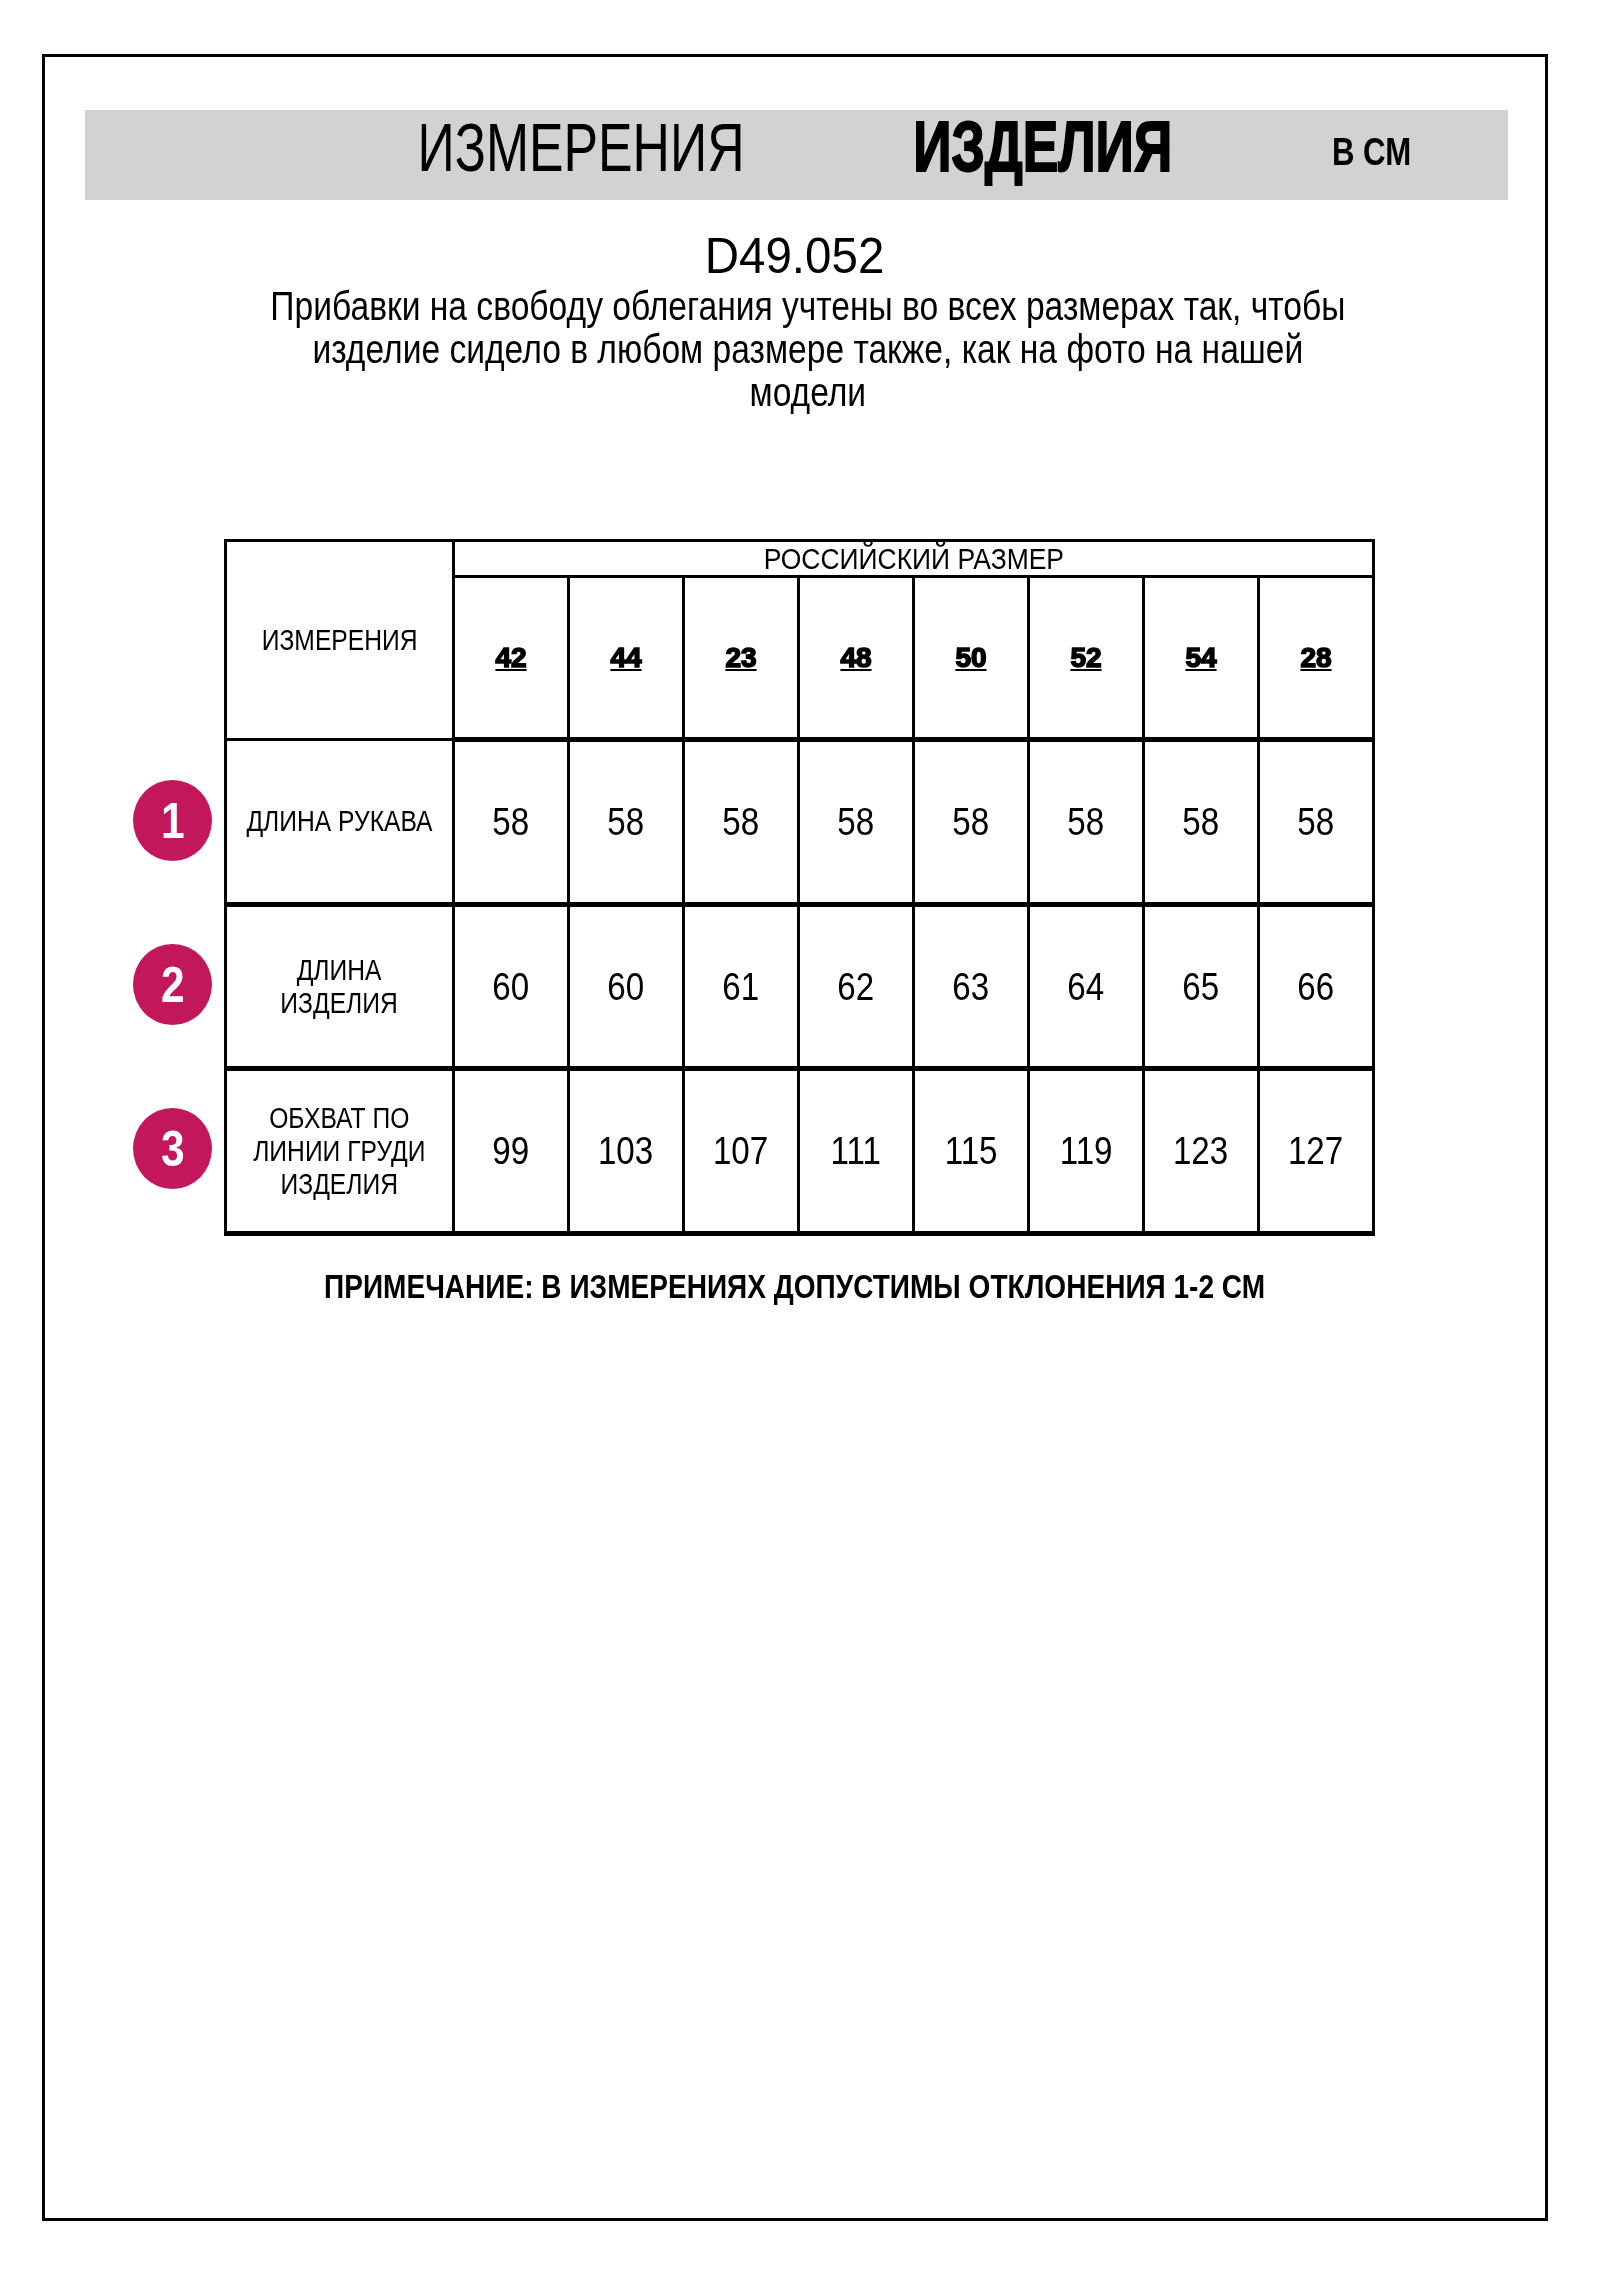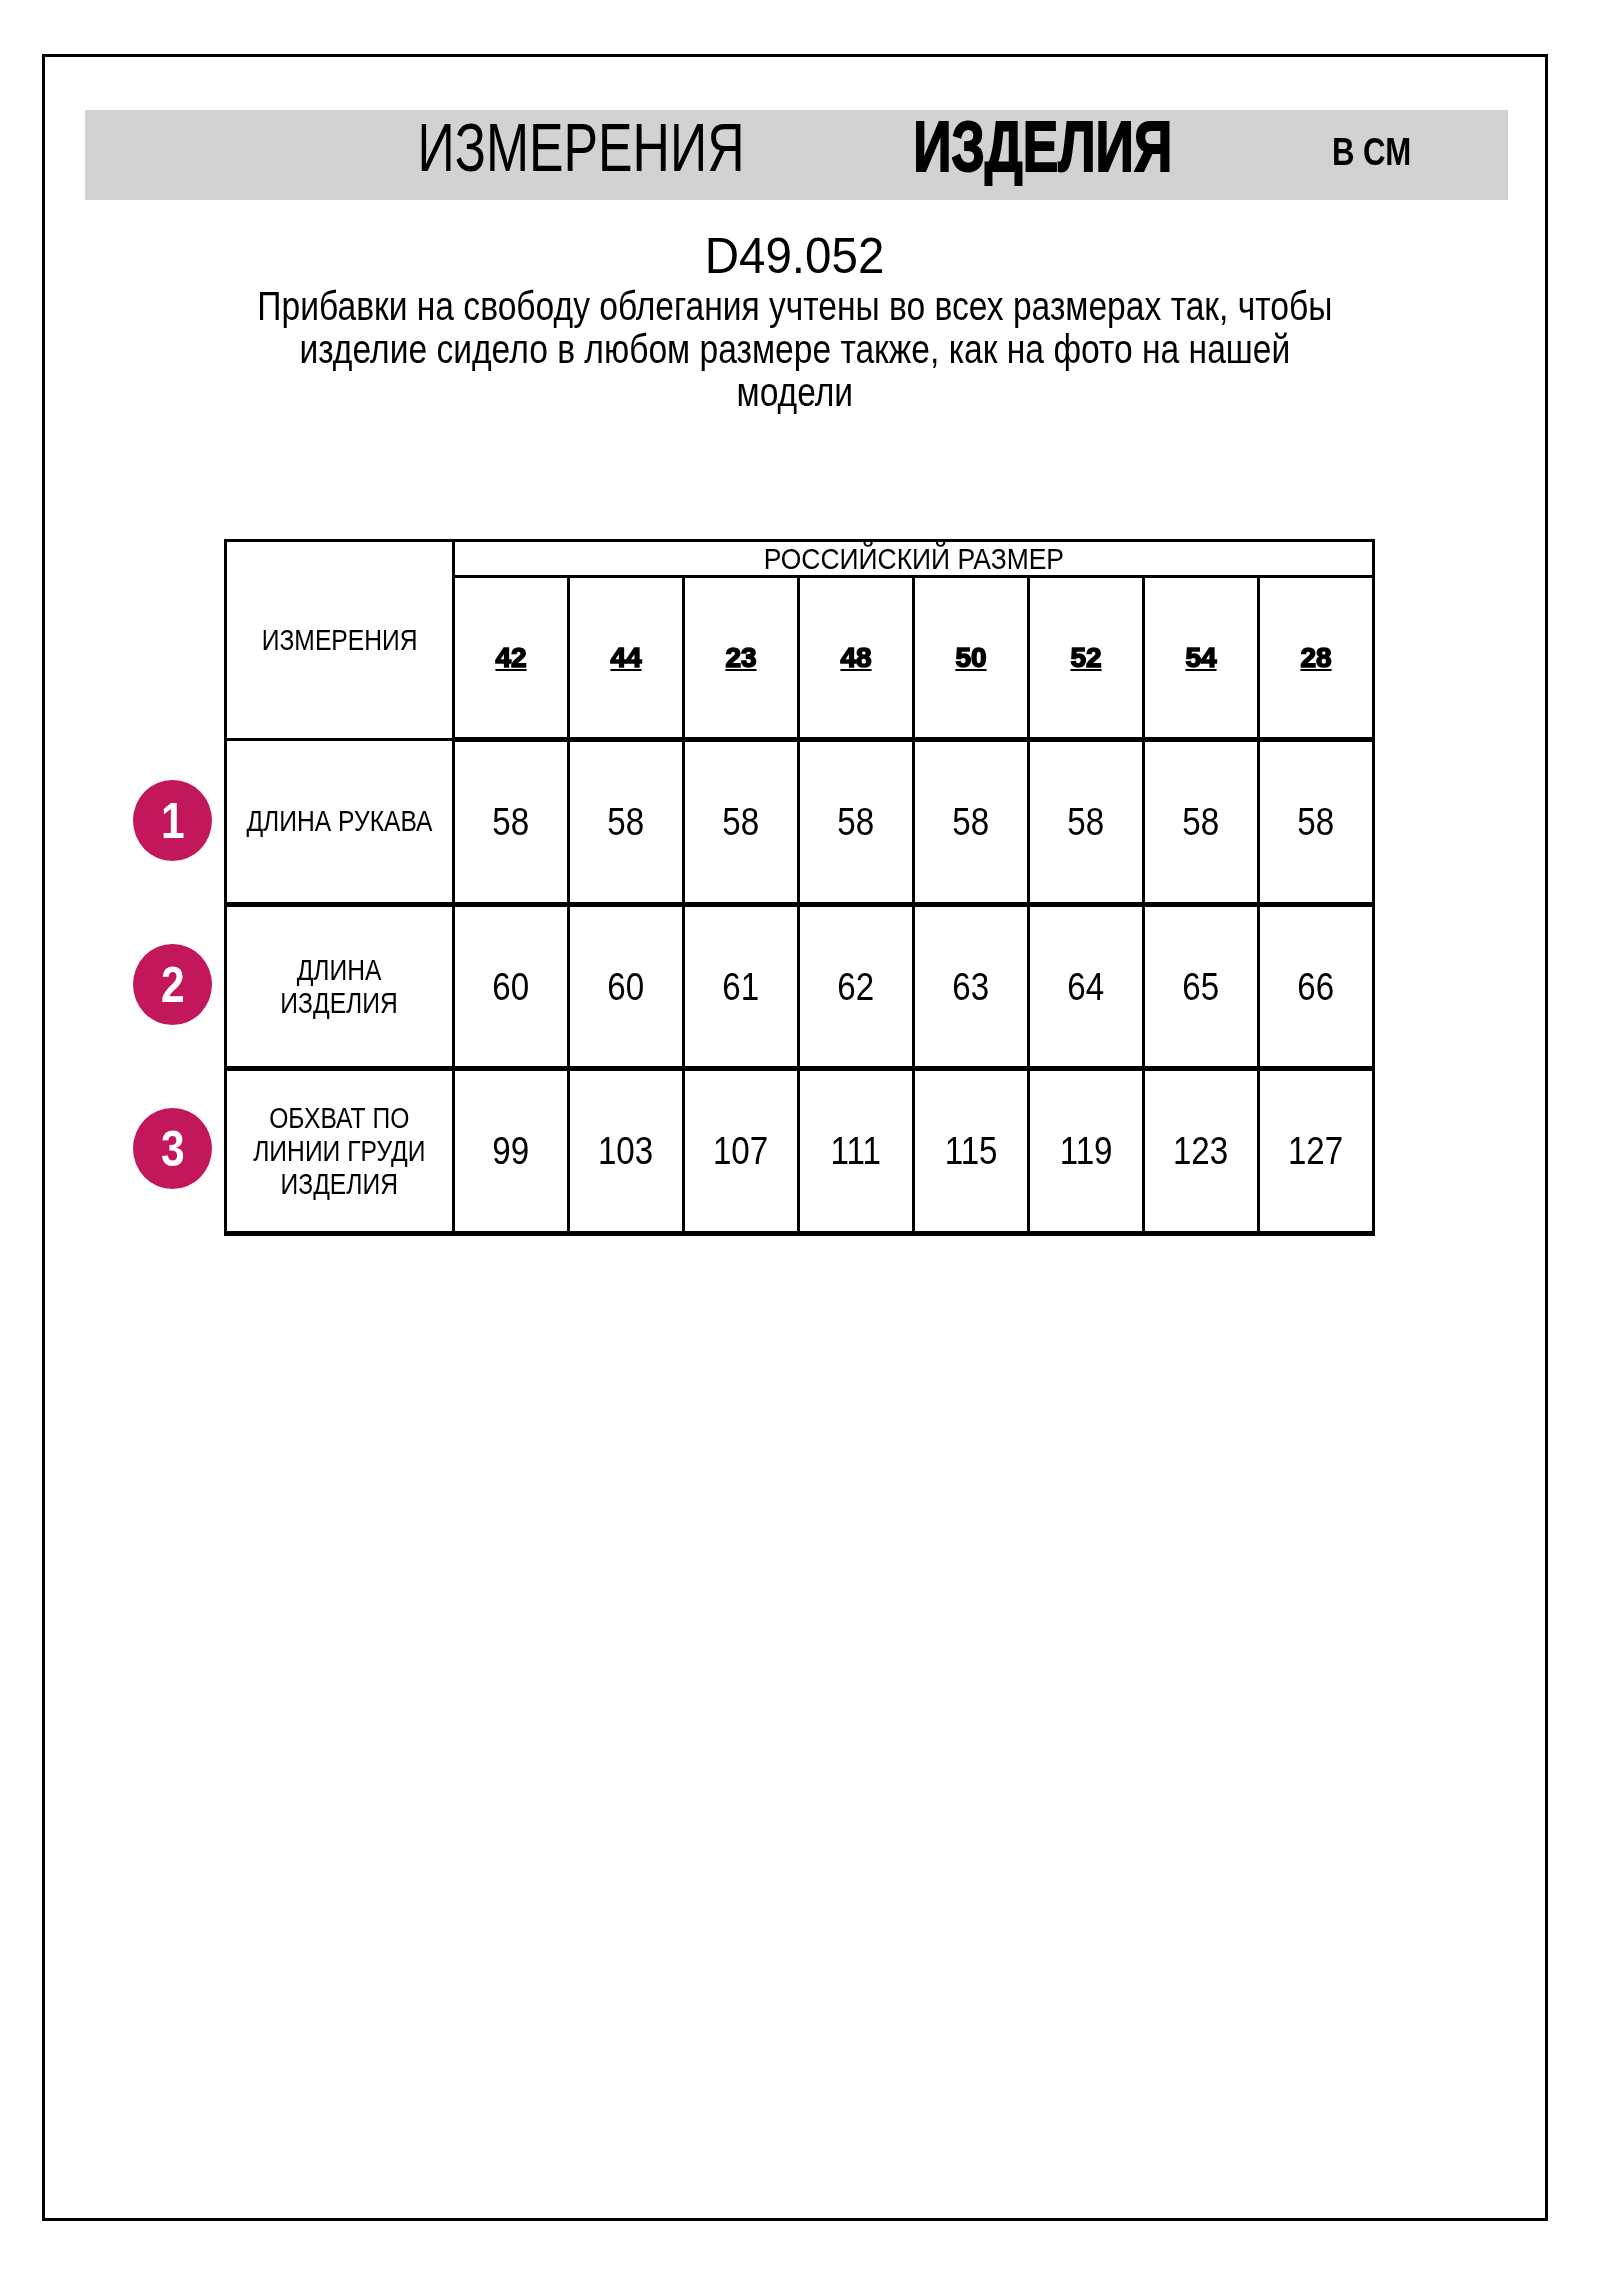--- a/index.html
+++ b/index.html
@@ -39,21 +39,21 @@
     font-size:39px;line-height:39px;font-weight:700;
     transform:scaleX(0.80);white-space:nowrap;
   }
   .product-code{
     position:absolute;left:0;top:230px;width:1590px;
     text-align:center;
     font-size:50px;line-height:52px;font-weight:400;
   }
   .product-code .cx{transform-origin:50% 50%;transform:scaleX(0.95);}
   .description{
-    position:absolute;left:0;top:285px;width:1590px;
+    position:absolute;left:13px;top:285px;width:1590px;
     text-align:center;
     font-size:40px;line-height:43px;font-weight:400;
   }
   .description .cx{transform-origin:50% 50%;transform:scaleX(0.84);white-space:pre-line;}
   .note{
     position:absolute;left:0;top:1268px;width:1590px;
     text-align:center;
     font-size:33px;line-height:37px;font-weight:700;
   }
   .note .cx{transform-origin:50% 50%;transform:scaleX(0.85);white-space:nowrap;}
@@ -208,15 +208,18 @@
   <div class="row-circle circle-1">
     <span class="cx">1</span>
   </div>
   <div class="row-circle circle-2">
     <span class="cx">2</span>
   </div>
   <div class="row-circle circle-3">
     <span class="cx">3</span>
   </div>
 
+  <div class="note">
+    <span class="cx">ПРИМЕЧАНИЕ: В ИЗМЕРЕНИЯХ ДОПУСТИМЫ ОТКЛОНЕНИЯ 1-2 СМ</span>
+  </div>
 
 </div>
 
 
 </body></html>

